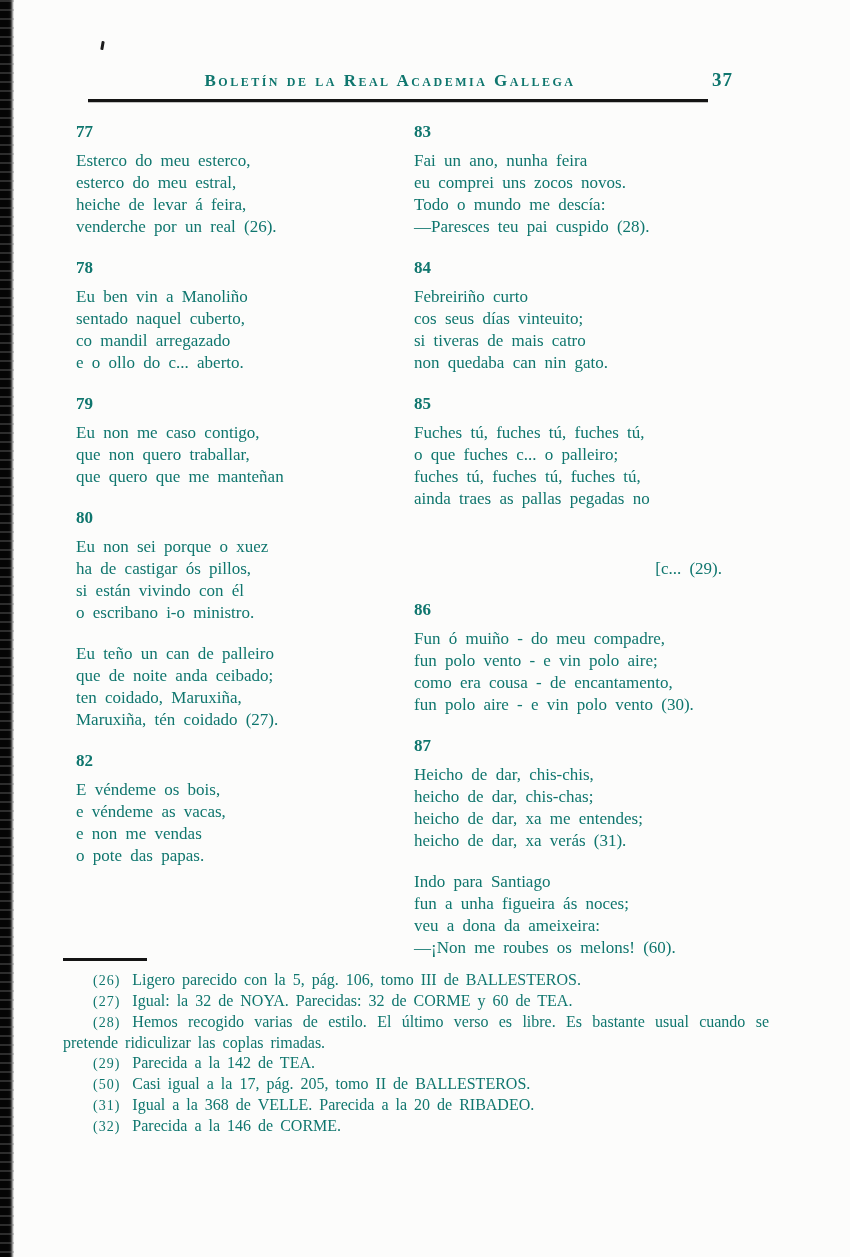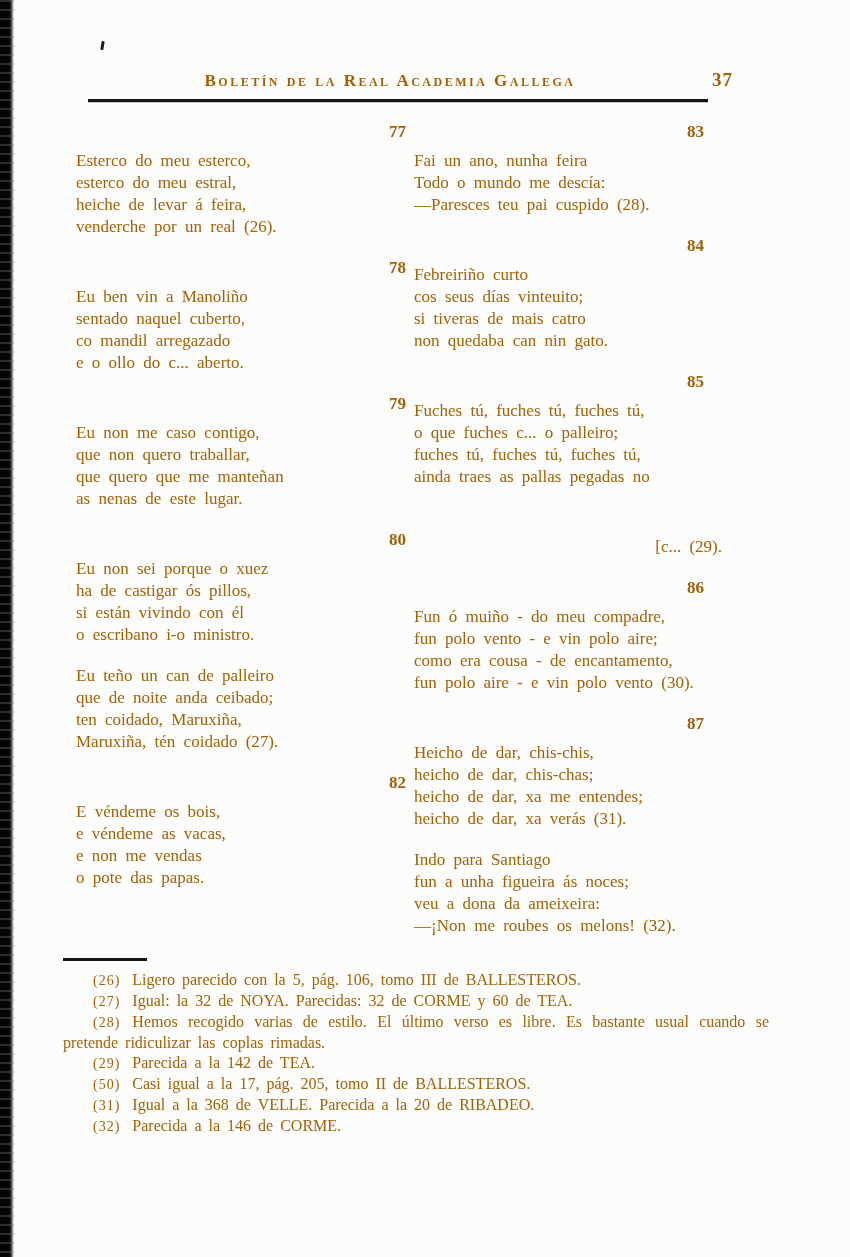--- a/index.html
+++ b/index.html
@@ -1,20 +1,20 @@
 <!DOCTYPE html>
 <html><head>
 <meta charset="utf-8">
 <style>
   html,body { margin:0; padding:0; background:#e8e8e8; }
   .page {
     position:relative; width:850px; height:1257px;
     background:#fcfcfb; overflow:hidden;
     font-family:"Liberation Serif","DejaVu Serif",serif;
-    color:#a16207;
+    color:#0f766e;
   }
   
   .binding {
     position:absolute; left:0; top:0; width:14px; height:1257px;
     background:
       repeating-linear-gradient(to bottom, rgba(120,120,120,.35) 0 2px, transparent 2px 9px),
       linear-gradient(to right, #050505 0 8px, #0c0c0c 10px, rgba(10,10,10,.85) 11px, rgba(10,10,10,.25) 13px, transparent 14px);
   }
   .speck {
     position:absolute; left:101px; top:41px; width:3px; height:9px;
@@ -33,21 +33,21 @@
     position:absolute; top:99px; left:88px; width:620px; height:3px;
     background:#141414;
     box-shadow:0 1px 0 rgba(20,20,20,.25);
   }
   .col { position:absolute; top:121px; }
   .col-left  { left:76px;  width:336px; }
   .col-right { left:414px; width:386px; }
   .verse { margin-bottom:19px; }
   .verse-num {
     font-weight:bold; font-size:17px; line-height:22px;
-    text-align:right; margin-bottom:7px;
+    text-align:left; margin-bottom:7px;
   }
   .col-left  .verse-num { width:330px; }
   .col-right .verse-num { width:290px; }
   .verse-line {
     font-size:17px; line-height:22px; word-spacing:4px; white-space:nowrap;
   }
   .line-right { text-align:right; padding-right:78px; white-space:normal;margin-top:48px; }
   .fn-rule {
     position:absolute; left:63px; top:958px; width:84px; height:3px;
     background:#141414;
@@ -85,21 +85,20 @@
         <div class="verse-line">Eu ben vin a Manoliño</div>
         <div class="verse-line">sentado naquel cuberto,</div>
         <div class="verse-line">co mandil arregazado</div>
         <div class="verse-line">e o ollo do c... aberto.</div>
       </div>
       <div class="verse">
         <div class="verse-num">79</div>
         <div class="verse-line">Eu non me caso contigo,</div>
         <div class="verse-line">que non quero traballar,</div>
         <div class="verse-line">que quero que me manteñan</div>
-        <div class="verse-line">as nenas de este lugar.</div>
       </div>
       <div class="verse">
         <div class="verse-num">80</div>
         <div class="verse-line">Eu non sei porque o xuez</div>
         <div class="verse-line">ha de castigar ós pillos,</div>
         <div class="verse-line">si están vivindo con él</div>
         <div class="verse-line">o escribano i-o ministro.</div>
       </div>
       <div class="verse">
         <div class="verse-line">Eu teño un can de palleiro</div>
@@ -112,20 +111,21 @@
         <div class="verse-line">E véndeme os bois,</div>
         <div class="verse-line">e véndeme as vacas,</div>
         <div class="verse-line">e non me vendas</div>
         <div class="verse-line">o pote das papas.</div>
       </div>
     </div>
   <div class="col col-right" id="col-right">
       <div class="verse">
         <div class="verse-num">83</div>
         <div class="verse-line">Fai un ano, nunha feira</div>
+        <div class="verse-line">eu comprei uns zocos novos.</div>
         <div class="verse-line">Todo o mundo me descía:</div>
         <div class="verse-line">—Paresces teu pai cuspido (28).</div>
       </div>
       <div class="verse">
         <div class="verse-num">84</div>
         <div class="verse-line">Febreiriño curto</div>
         <div class="verse-line">cos seus días vinteuito;</div>
         <div class="verse-line">si tiveras de mais catro</div>
         <div class="verse-line">non quedaba can nin gato.</div>
       </div>
@@ -148,21 +148,21 @@
         <div class="verse-num">87</div>
         <div class="verse-line">Heicho de dar, chis-chis,</div>
         <div class="verse-line">heicho de dar, chis-chas;</div>
         <div class="verse-line">heicho de dar, xa me entendes;</div>
         <div class="verse-line">heicho de dar, xa verás (31).</div>
       </div>
       <div class="verse">
         <div class="verse-line">Indo para Santiago</div>
         <div class="verse-line">fun a unha figueira ás noces;</div>
         <div class="verse-line">veu a dona da ameixeira:</div>
-        <div class="verse-line">—¡Non me roubes os melons! (32).</div>
+        <div class="verse-line">—¡Non me roubes os melons! (60).</div>
       </div>
     </div>
 
   <div class="fn-rule"></div>
   <div class="footnotes" id="footnotes">
       <div class="footnote"><span class="fn-marker">(26)</span><span>Ligero parecido con la 5, pág. 106, tomo III de BALLESTEROS.</span></div>
       <div class="footnote"><span class="fn-marker">(27)</span><span>Igual: la 32 de NOYA. Parecidas: 32 de CORME y 60 de TEA.</span></div>
       <div class="footnote"><span class="fn-marker">(28)</span><span>Hemos recogido varias de estilo. El último verso es libre. Es bastante usual cuando se pretende ridiculizar las coplas rimadas.</span></div>
       <div class="footnote"><span class="fn-marker">(29)</span><span>Parecida a la 142 de TEA.</span></div>
       <div class="footnote"><span class="fn-marker">(50)</span><span>Casi igual a la 17, pág. 205, tomo II de BALLESTEROS.</span></div>

